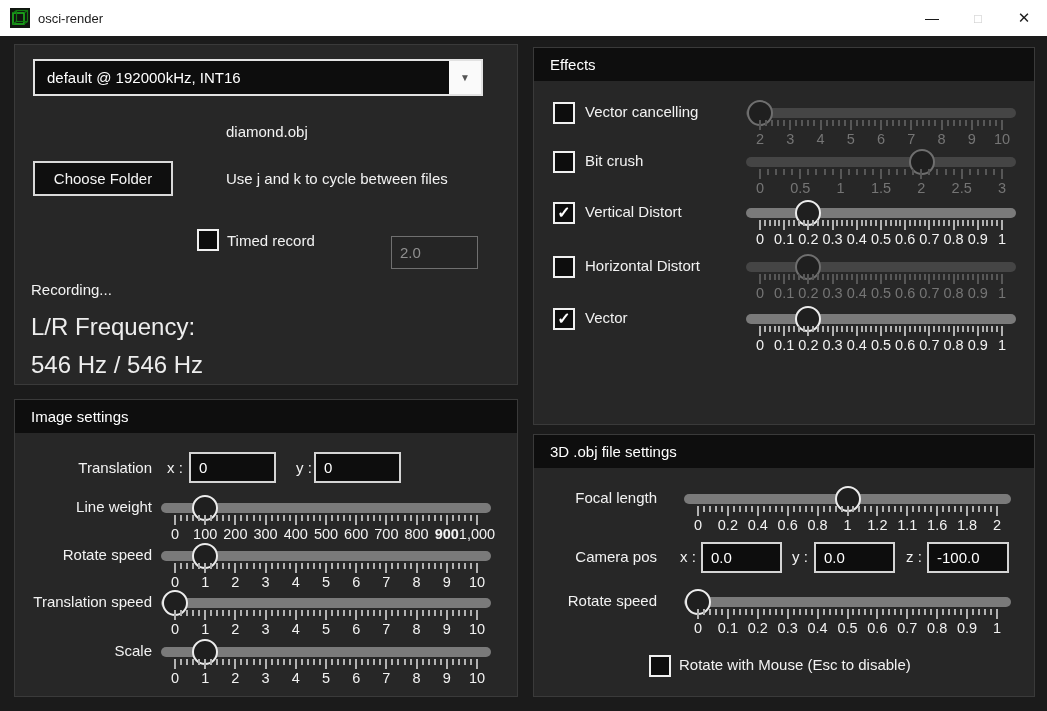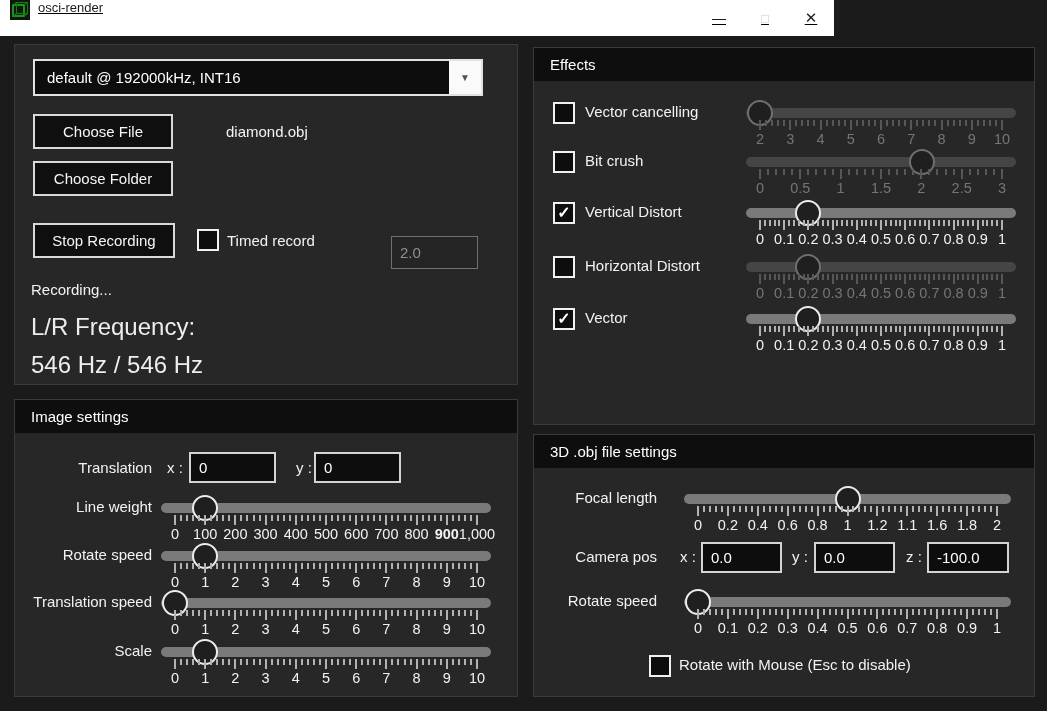--- a/index.html
+++ b/index.html
@@ -1,21 +1,21 @@
 <!DOCTYPE html>
 <html><head>
 <meta charset="utf-8">
 <style>
   * { margin:0; padding:0; box-sizing:border-box; }
   html,body { width:1047px; height:711px; overflow:hidden; background:#1b1b1b;
               font-family:"Liberation Sans", sans-serif; }
 
   
-  .titlebar { position:absolute; top:0; left:0; width:834px; height:36px;
-              background:#ffffff; display:flex; padding-left:10px;text-decoration:underline; }
+  .titlebar { position:absolute; top:0; left:0; width:1047px; height:36px;
+              background:#ffffff; display:flex; align-items:center; padding-left:10px; }
   .app-icon { width:20px; height:20px; display:block; }
   .title-text { margin-left:8px; font-size:13px; color:#1a1a1a; }
   .win-controls { margin-left:auto; display:flex; height:36px; }
   .win-btn { width:46px; height:36px; display:flex; align-items:center; justify-content:center;
              font-size:14px; color:#1a1a1a; }
   .win-btn.max { color:#c9c9c9; font-size:13px; }
   .win-btn.close { font-size:15px; }
 
   
   .panel { position:absolute; background:#272727; border:1px solid #3a3a3a; }
@@ -84,27 +84,26 @@
     <div class="win-btn close">✕</div>
   </div>
 </div>
 
 <div class="panel" style="left:14px; top:44px; width:504px; height:341px;">
   <div class="combo" style="left:18px; top:14px; width:450px; height:37px;">
     <div class="combo-text">default @ 192000kHz, INT16</div>
     <div class="combo-arrow">▼</div>
   </div>
 
-  <div class="btn" style="left:18px; top:69px; width:140px; height:35px;">Choose File</div>
   <span class="lbl" style="left:211px; top:78px;">diamond.obj</span>
 
   <div class="btn" style="left:18px; top:116px; width:140px; height:35px;">Choose Folder</div>
-
-
-  <div class="btn" style="left:18px; top:178px; width:142px; height:35px;">Stop Recording</div>
+  <span class="lbl" style="left:211px; top:125px;">Use j and k to cycle between files</span>
+
+
   <div class="cb" style="left:182px; top:184px;"></div>
   <span class="lbl" style="left:212px; top:187px;">Timed record</span>
   <input class="tin din" style="left: 376px; top: 191px; width: 87px; height: 33px;" value="2.0">
 
   <span class="lbl" style="left:16px; top:236px;">Recording...</span>
   <div class="bigtxt" style="left:16px; top:268px;">L/R Frequency:</div>
   <div class="bigtxt" style="left:16px; top:306px;">546 Hz / 546 Hz</div>
 </div>
 
 <div class="panel" style="left:14px; top:399px; width:504px; height:298px;">

